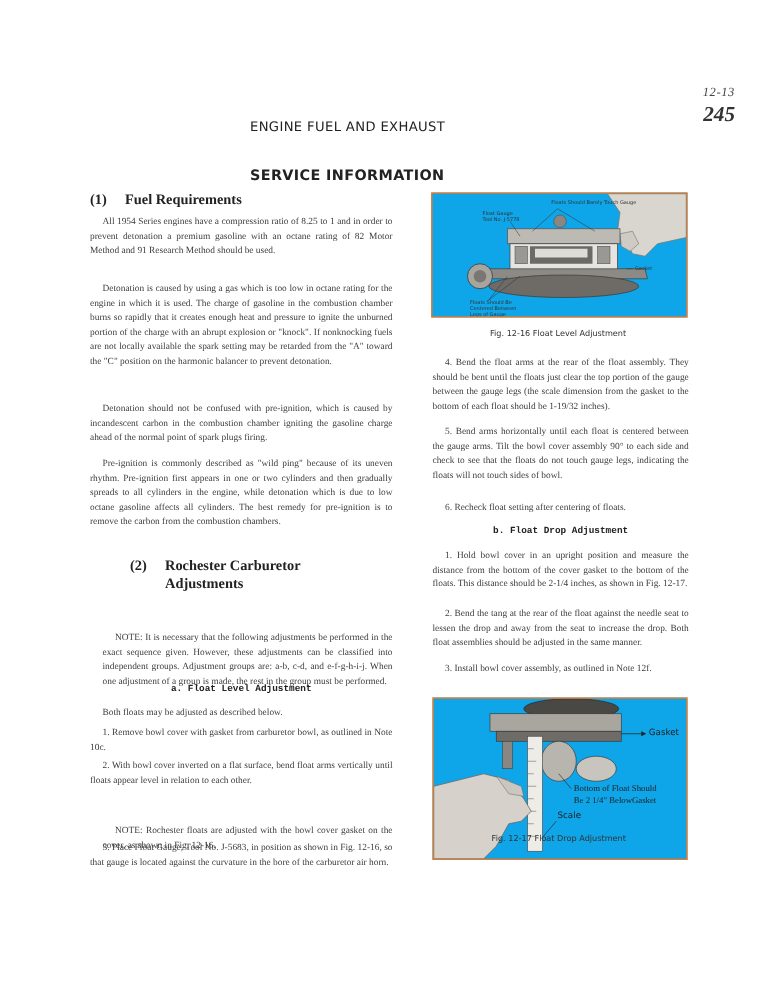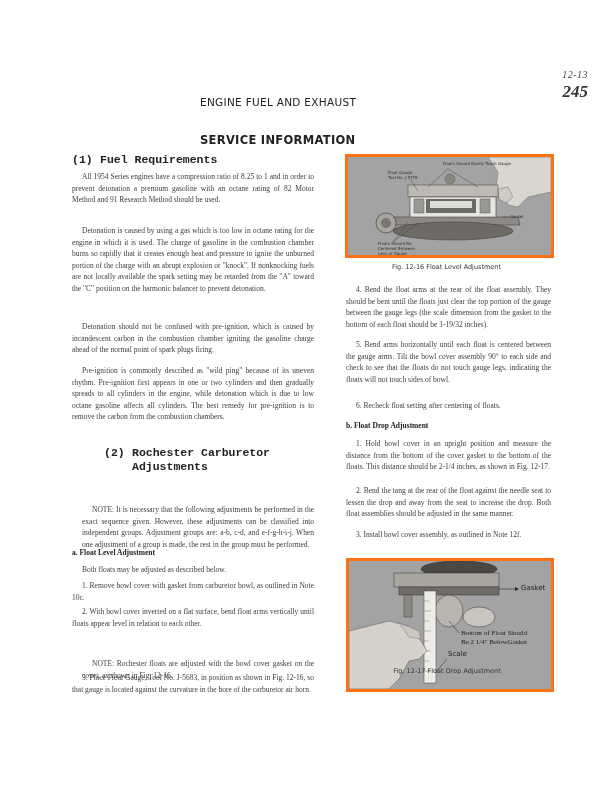--- a/index.html
+++ b/index.html
@@ -4,29 +4,29 @@
 <style>
   html, body { margin: 0; padding: 0; background: #ffffff; }
   body { width: 612px; height: 792px; position: relative; overflow: hidden; font-family: "DejaVu Serif", serif; color: #3a3a3a; }
   .abs { position: absolute; }
   .pagenum { right: 24px; text-align: right; font-family: "Liberation Serif", serif; color: #444; font-style: italic; }
   #pn1 { top: 69px; font-size: 10px; letter-spacing: 0.5px; }
   #pn2 { top: 82px; font-size: 17px; font-weight: bold; color: #333; }
   .hdr { font-family: "DejaVu Sans", sans-serif; font-weight: bold; color: #222; text-align: left; }
   #chapter-title { top: 96px; left: 200px; width: 250px; font-size: 10.5px; letter-spacing: 0.3px; font-weight: normal; color: #222; }
   #section-title { top: 133px; left: 200px; width: 250px; font-size: 11.5px; letter-spacing: 0.3px; }
-  .h1 { font-family: Liberation Mono, monospace; font-weight: bold; font-size: 11.5px; color: #222; line-height: 14px; }
+  .h1 { font-family: Liberation Serif, serif; font-weight: bold; font-size: 11.5px; color: #222; line-height: 14px; }
   .h1 .num { display: inline-block; width: 28px; }
-  .h2 { font-family: Liberation Serif, serif; font-weight: bold; font-size: 7.5px; color: #222; }
+  .h2 { font-family: Liberation Mono, monospace; font-weight: bold; font-size: 7.5px; color: #222; text-align: center; }
   .para { font-size: 7.5px; line-height: 11.5px; text-align: justify; color: #3c3c3c; font-family: "Liberation Serif", serif; }
   .para.indent { text-indent: 10px; }
   .col-l { left: 72px; width: 242px; }
   .col-r { left: 346px; width: 205px; }
   .note { padding-left: 10px; margin-top: 24px; }
-  .fig { border: 3px solid #f97316; background: #a3a3a3; overflow: hidden; }
+  .fig { border: 1px solid #f97316; background: #0ea5e9; overflow: hidden; }
   .caption { font-family: "DejaVu Sans", sans-serif; font-size: 6.5px; color: #333; text-align: center; }
   .figlabel { font-family: "DejaVu Sans", sans-serif; font-size: 4px; color: #333; line-height: 5px; position: absolute; }
   .figlabel2 { font-family: "DejaVu Sans", sans-serif; font-size: 7px; color: #222; line-height: 9px; position: absolute; }
 </style>
 </head>
 <body>
 
 <div id="pn1" class="abs pagenum">12-13</div>
 <div id="pn2" class="abs pagenum">245</div>
 

